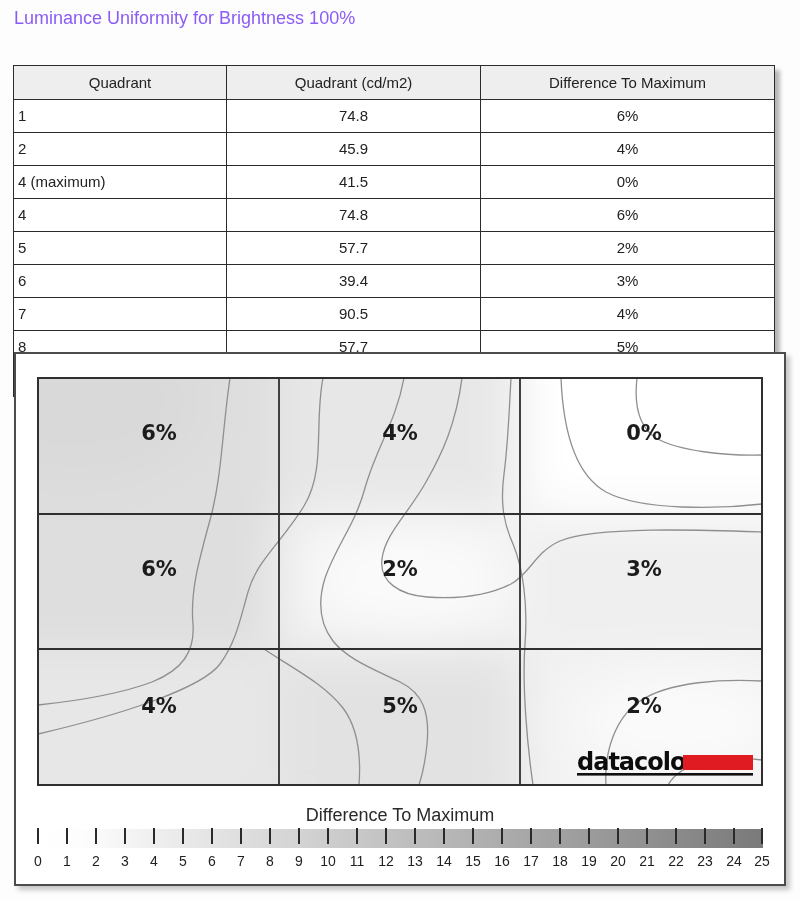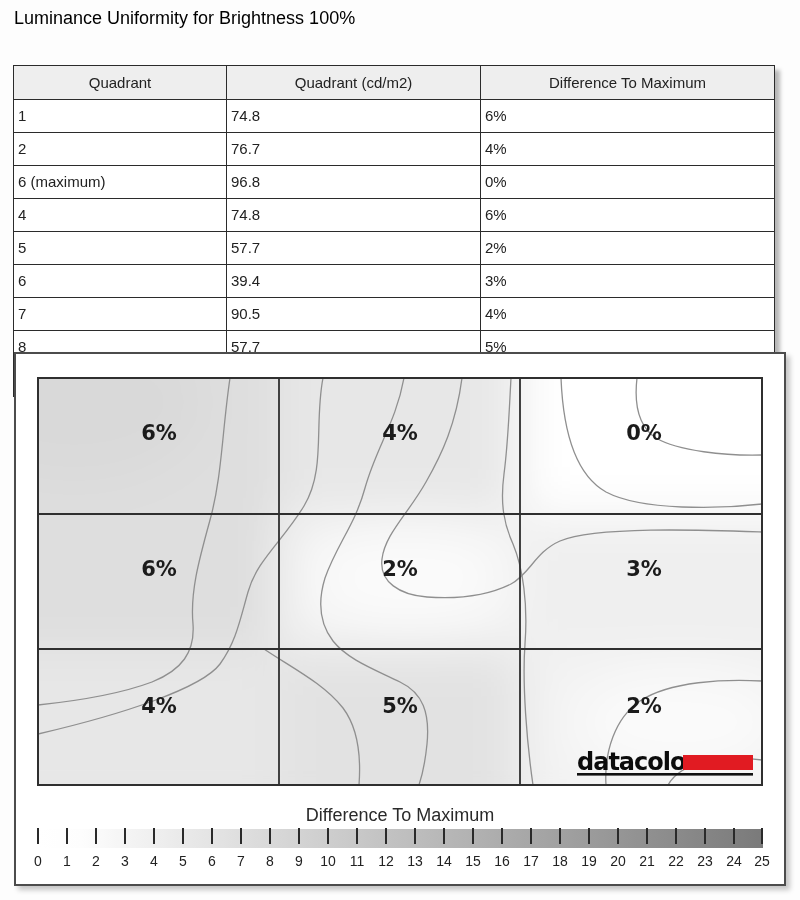--- a/index.html
+++ b/index.html
@@ -1,35 +1,35 @@
 <!DOCTYPE html>
 <html><head>
 <meta charset="utf-8">
 <style>
   html,body{margin:0;padding:0;}
   body{
     width:800px;height:900px;position:relative;overflow:hidden;
     background:#fdfdfd;font-family:"Liberation Sans",sans-serif;color:#1c1c1c;
   }
   .page-title{
-    position:absolute;left:14px;top:8px;font-size:18px;font-weight:400;color:#000000;
+    position:absolute;left:14px;top:8px;font-size:18px;font-weight:400;color:#8b5cf6;
   }
   table.datatable{
     position:absolute;left:13px;top:65px;width:761px;
     border-collapse:collapse;table-layout:fixed;
     box-shadow:5px 5px 4px rgba(0,0,0,0.28);
     background:#ffffff;font-size:15px;color:#222;
   }
   table.datatable th,table.datatable td{
     border:1.5px solid #2b2b2b;padding:4px;height:24px;line-height:24px;
     overflow:hidden;white-space:nowrap;
   }
   table.datatable th{background:#eeeeee;font-weight:400;text-align:center;height:25px;}
   td.c-quadrant{text-align:left;padding-left:11px;}
-  td.c-center{text-align:left;}
+  td.c-center{text-align:center;}
   .map-panel{
     position:absolute;left:14px;top:352px;width:768px;height:530px;
     border:2px solid #4c4c4c;background:#ffffff;
     box-shadow:4px 4px 5px rgba(0,0,0,0.22);
   }
   .map-panel svg{display:block;}
   .pct-label{font-family:"DejaVu Sans",sans-serif;font-weight:bold;font-size:21px;fill:#1b1b1b;}
   .legend-title{font-size:18px;fill:#2a2a2a;}
   .legend-num{font-size:14px;fill:#222;}
   .logo-text{font-family:"DejaVu Sans",sans-serif;font-weight:bold;font-size:24px;fill:#0c0c0c;letter-spacing:-1px;}
@@ -53,26 +53,26 @@
     </tr>
   </thead>
   <tbody>
     <tr>
       <td class="c-quadrant">1</td>
       <td class="c-center">74.8</td>
       <td class="c-center">6%</td>
     </tr>
     <tr>
       <td class="c-quadrant">2</td>
-      <td class="c-center">76.7</td>
+      <td class="c-center">45.9</td>
       <td class="c-center">4%</td>
     </tr>
     <tr>
-      <td class="c-quadrant">6 (maximum)</td>
-      <td class="c-center">96.8</td>
+      <td class="c-quadrant">4 (maximum)</td>
+      <td class="c-center">41.5</td>
       <td class="c-center">0%</td>
     </tr>
     <tr>
       <td class="c-quadrant">4</td>
       <td class="c-center">74.8</td>
       <td class="c-center">6%</td>
     </tr>
     <tr>
       <td class="c-quadrant">5</td>
       <td class="c-center">57.7</td>

